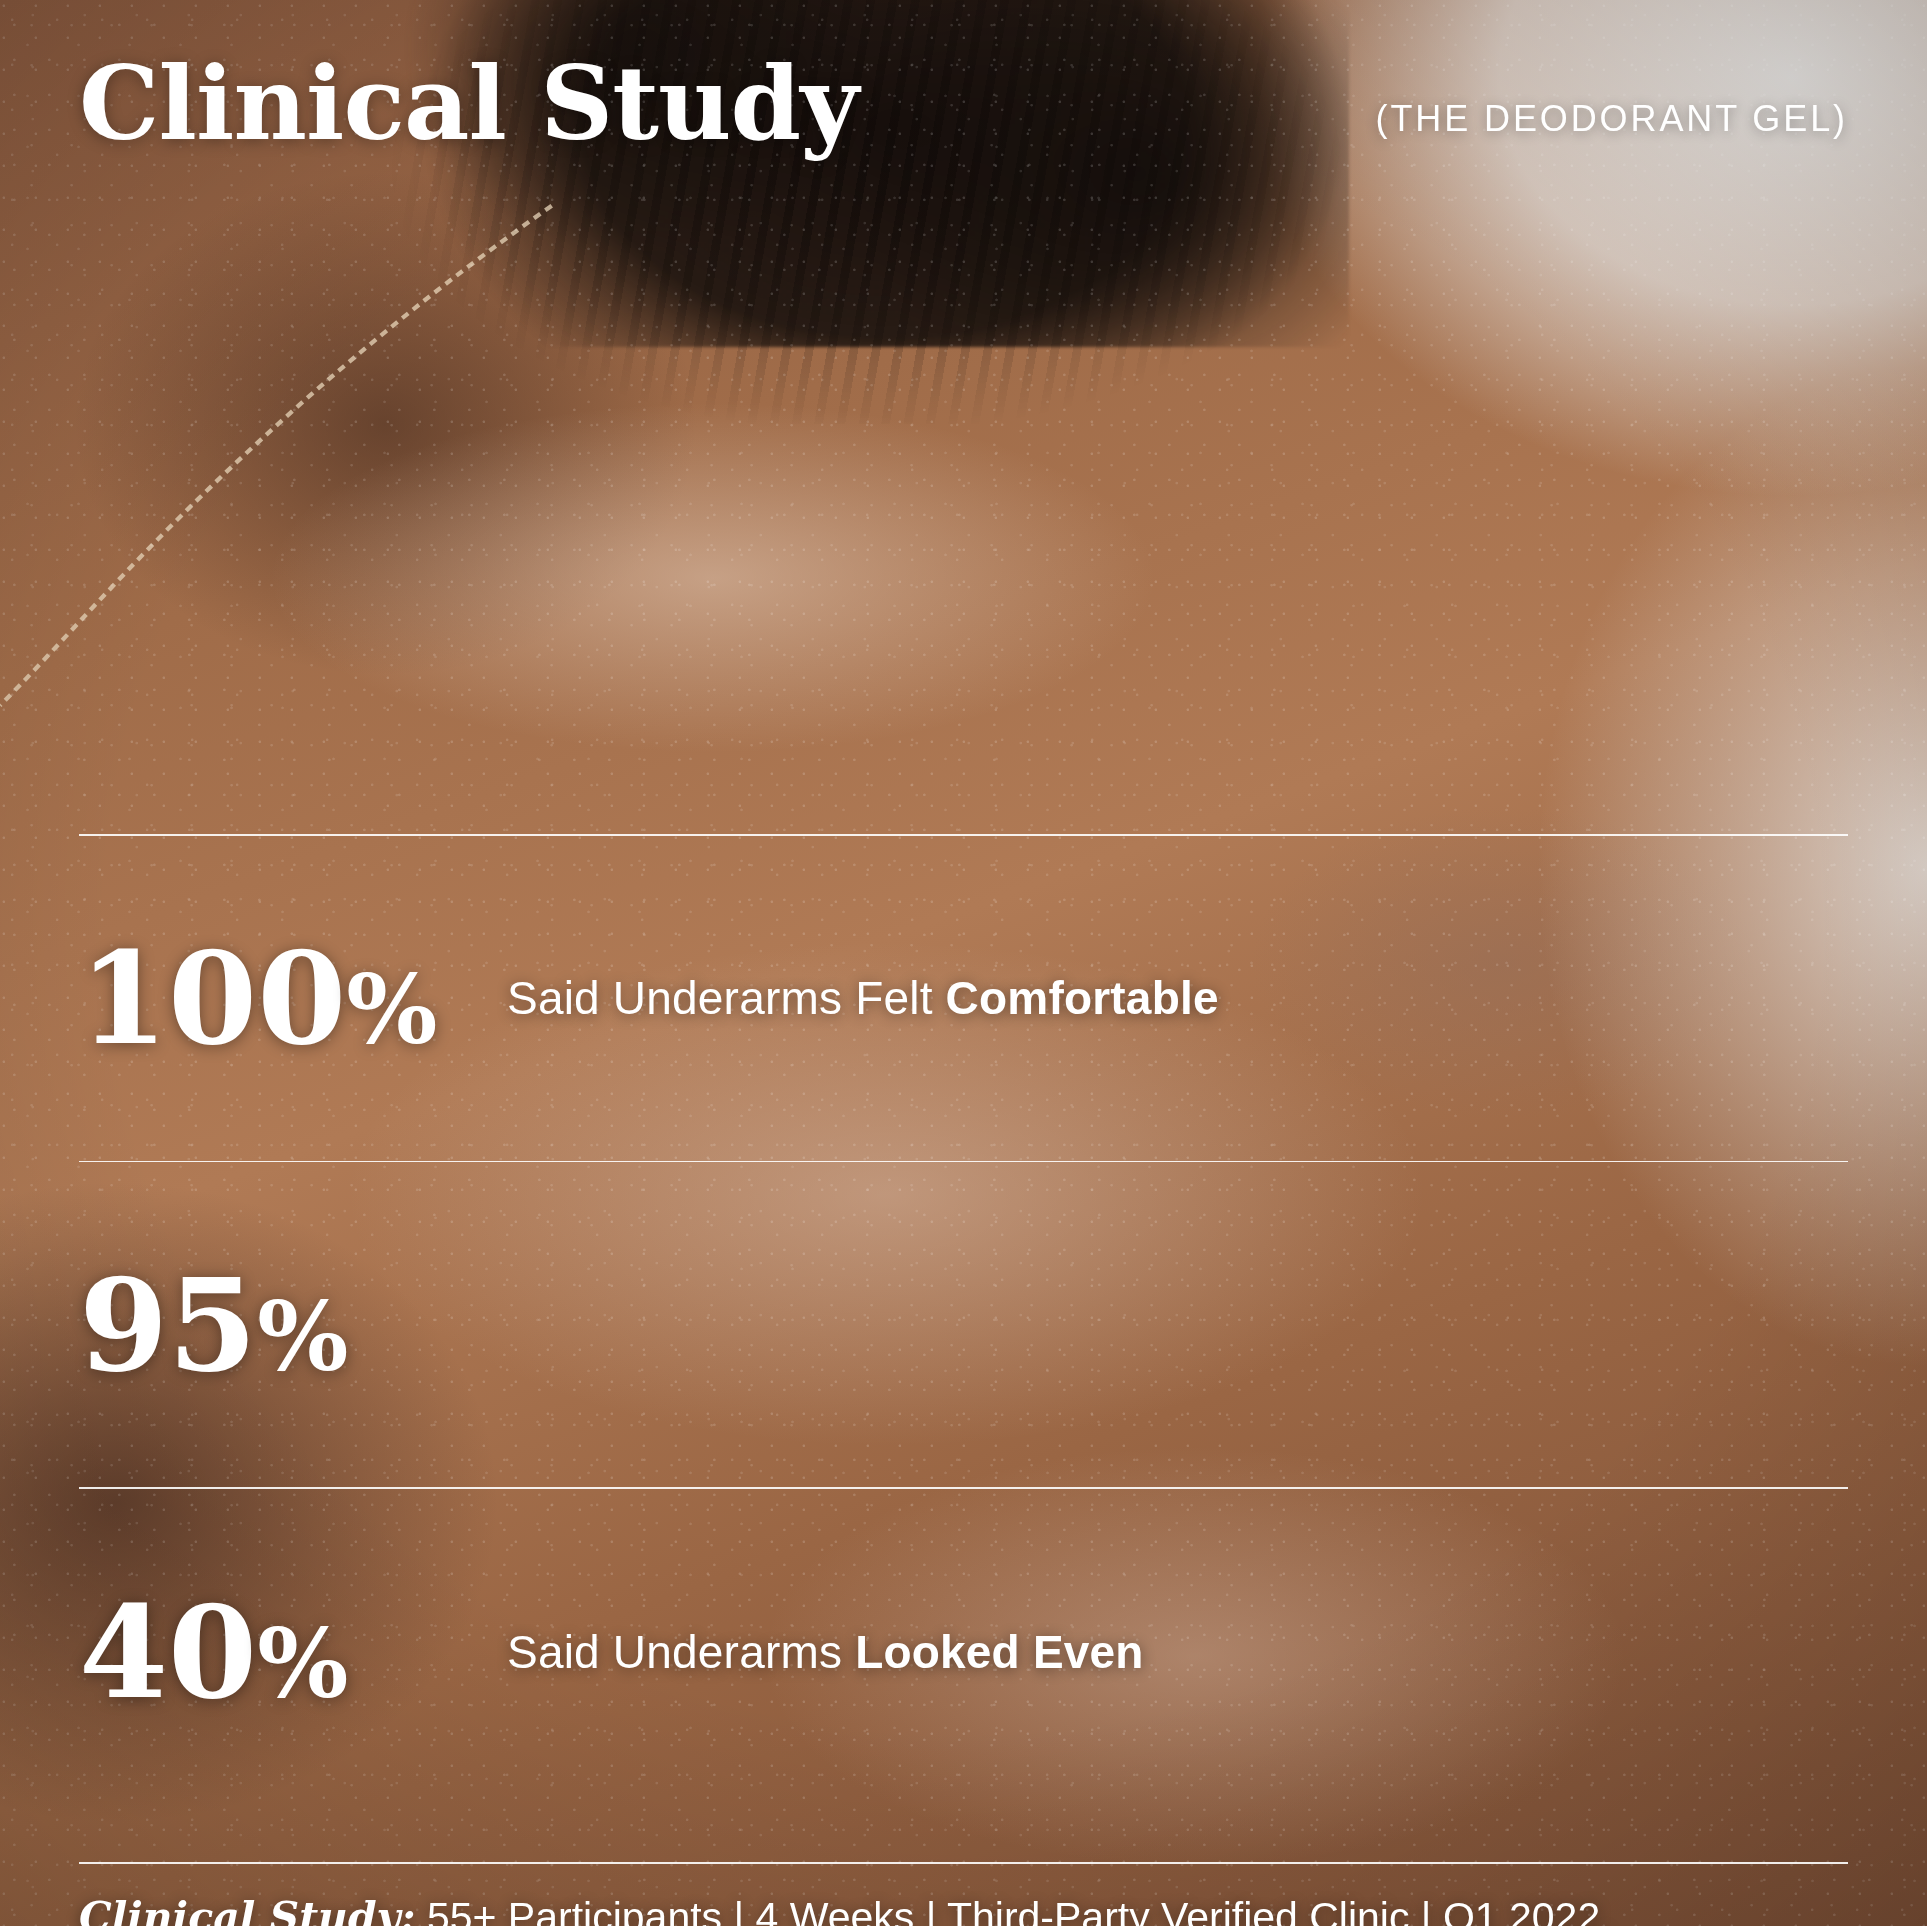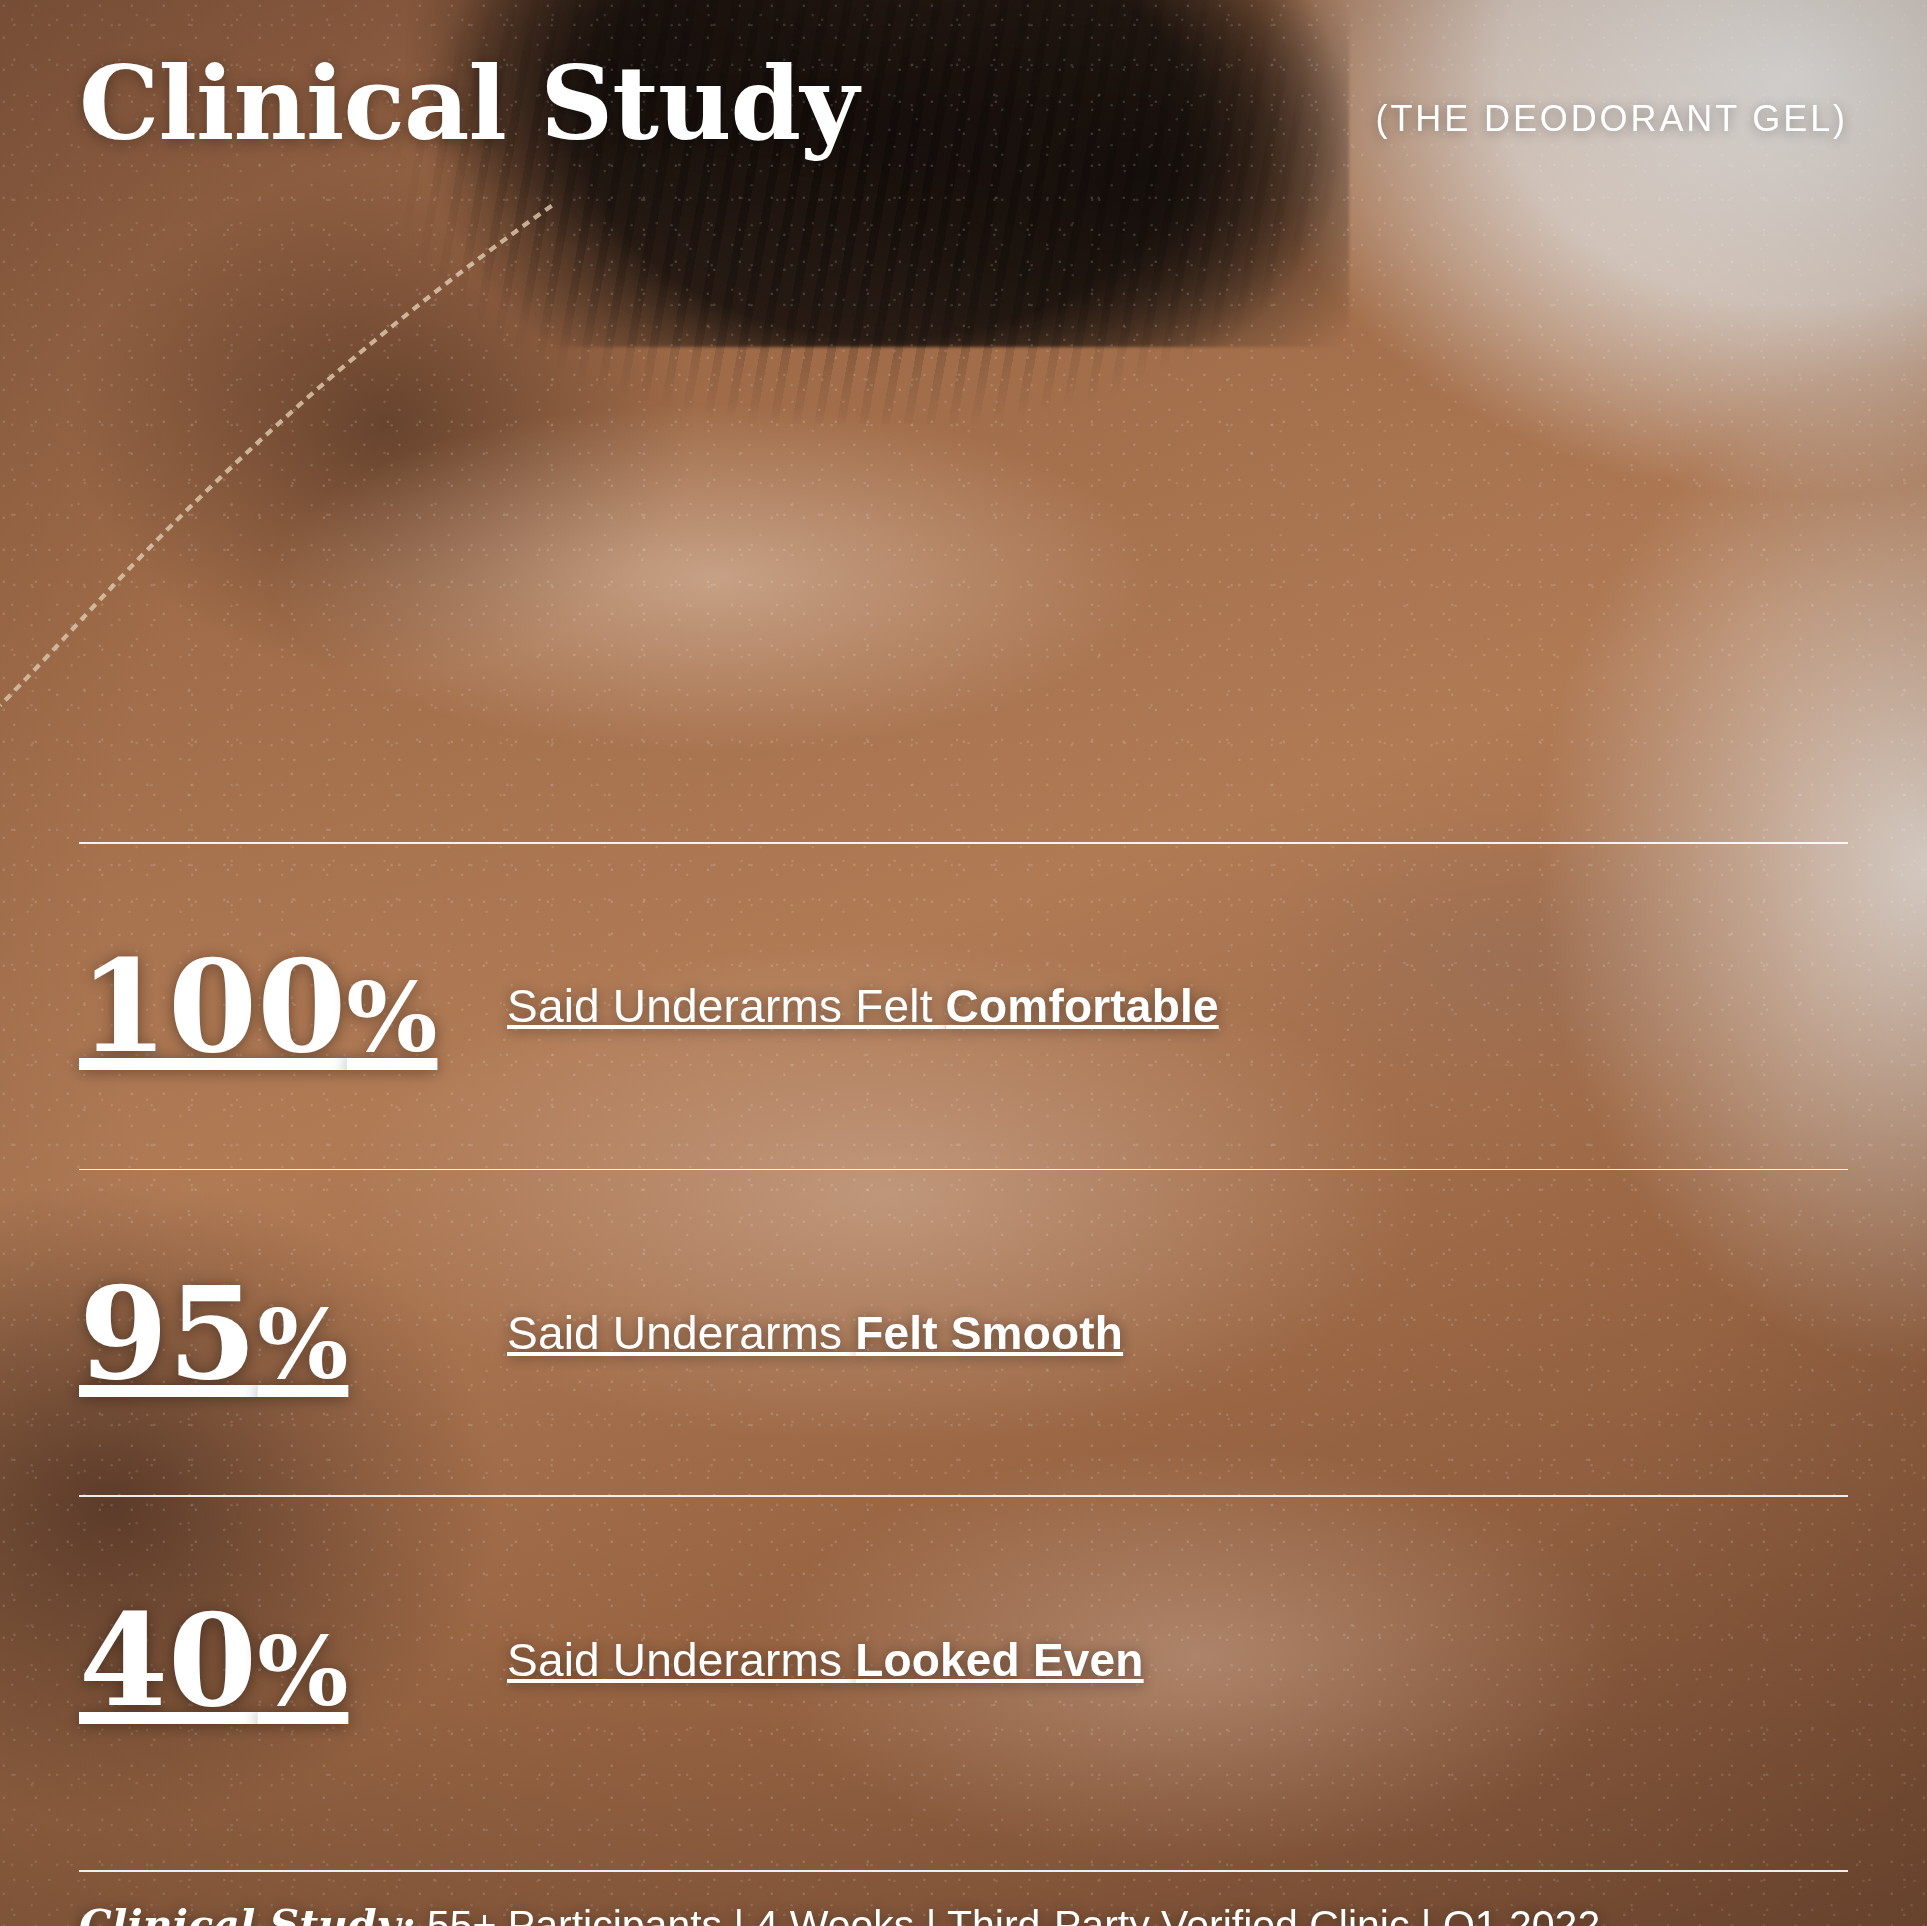--- a/index.html
+++ b/index.html
@@ -126,22 +126,21 @@
   .rule {
     height: 1.7px;
     background: rgba(255,255,255,.9);
     width: 100%;
   }
   .rule.top { margin-top: 22px; }
 
   .spacer { flex: 0 0 514px; }
 
   .stats {
-    margin-top: 8px;
-    text-decoration: underline;
+    margin-top: 0;
   }
   .stat-row {
     display: flex;
     align-items: center;
     height: 325px;
   }
   .stat-num {
     font-family: "DejaVu Serif", "Liberation Serif", serif;
     font-weight: 700;
     font-size: 128px;
@@ -208,23 +207,20 @@
         <div class="stat-text">
           <span>Said Underarms Felt </span><b>Comfortable</b>
         </div>
       </div>
 
       <div class="rule"></div>
       <div class="stat-row">
         <div class="stat-num">
           <span>95</span><span class="pct">%</span>
         </div>
-        <div class="stat-text">
-          <span>Said Underarms </span><b>Felt Smooth</b>
-        </div>
       </div>
 
       <div class="rule"></div>
       <div class="stat-row">
         <div class="stat-num">
           <span>40</span><span class="pct">%</span>
         </div>
         <div class="stat-text">
           <span>Said Underarms </span><b>Looked Even</b>
         </div>

